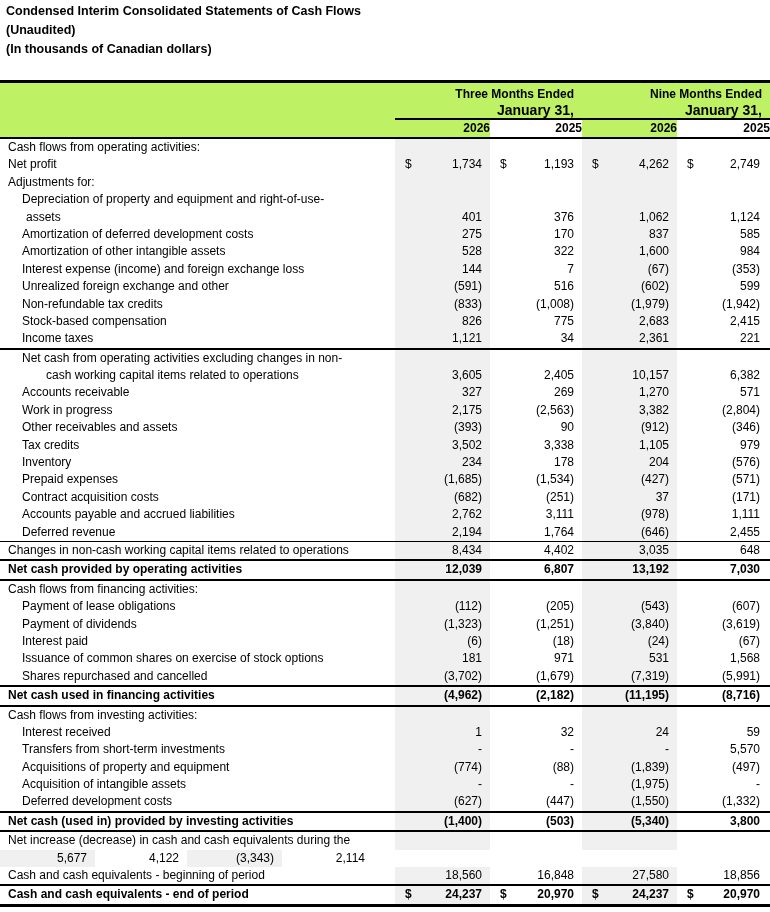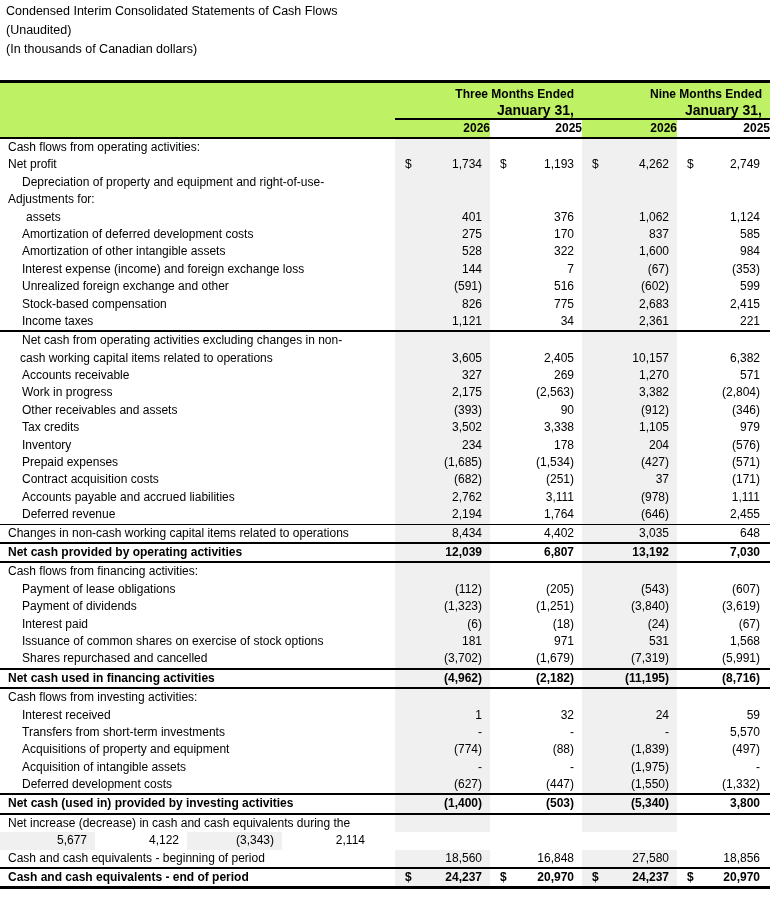--- a/index.html
+++ b/index.html
@@ -2,21 +2,21 @@
 <html><head>
 <meta charset="utf-8">
 <style>
   html, body { margin:0; padding:0; }
   body {
     width:770px; height:912px; background:#ffffff; color:#000;
     font-family:"Liberation Sans", sans-serif; position:relative; overflow:hidden;
   }
   
   .title-block { position:absolute; top:2px; left:6px; }
-  .title-line { font-weight:normal; font-size:12.5px; line-height:19px; white-space:nowrap; }
+  .title-line { font-weight:bold; font-size:12.5px; line-height:19px; white-space:nowrap; }
 
   
   .statement { position:absolute; top:80px; left:0; width:770px; }
 
   .thead { background:#bef264; border-top:3px solid #000; border-bottom:2px solid #000; }
   .hr1 { display:flex; height:20px; line-height:22px; font-weight:bold; font-size:12px; }
   .hr1-spacer { width:395px; }
   .hgroup { box-sizing:border-box; text-align:right; padding-right:8px; }
   .hg1 { width:187px; }
   .hg2 { width:188px; }
@@ -36,21 +36,21 @@
   .tbody { border-bottom:3px solid #000; }
   .row { display:flex; height:17.4px; line-height:17.4px; font-size:12px; }
   .row.bold { font-weight:bold; }
   .row.bt-thin  { border-top:1px solid #000; }
   .row.bt-thick { border-top:2px solid #000; }
   .row.bb-thick { border-bottom:2px solid #000; }
   .cl { width:395px; box-sizing:border-box; white-space:nowrap; overflow:hidden; }
   .ind-0 { padding-left:8px; }
   .ind-1 { padding-left:22px; }
   .ind-2 { padding-left:26px; }
-  .ind-3 { padding-left:20px; }
+  .ind-3 { padding-left:46px; }
   .ind-p { padding-left:15px; }
   .cv { box-sizing:border-box; display:flex; justify-content:space-between;
         padding:0 8px 0 10px; }
   .cv.c1 { width:95px; }
   .cv.c2 { width:92px; }
   .cv.c3 { width:95px; }
   .cv.c4 { width:93px; padding-right:10px; }
   .cv.shade { background:#f0f0f0; }
   .dol { text-align:left; }
   .val { text-align:right; }
@@ -119,58 +119,58 @@
         <div class="cv c3 shade">
           <span class="dol">$</span>
           <span class="val">4,262</span>
         </div>
         <div class="cv c4">
           <span class="dol">$</span>
           <span class="val">2,749</span>
         </div>
       </div>
       <div class="row">
+        <div class="cl ind-0">Adjustments for:</div>
+        <div class="cv c1 shade">
+          <span class="dol"></span>
+          <span class="val"></span>
+        </div>
+        <div class="cv c2">
+          <span class="dol"></span>
+          <span class="val"></span>
+        </div>
+        <div class="cv c3 shade">
+          <span class="dol"></span>
+          <span class="val"></span>
+        </div>
+        <div class="cv c4">
+          <span class="dol"></span>
+          <span class="val"></span>
+        </div>
+      </div>
+      <div class="row">
         <div class="cl ind-1">Depreciation of property and equipment and right-of-use-</div>
         <div class="cv c1 shade">
           <span class="dol"></span>
           <span class="val"></span>
         </div>
         <div class="cv c2">
           <span class="dol"></span>
           <span class="val"></span>
         </div>
         <div class="cv c3 shade">
           <span class="dol"></span>
           <span class="val"></span>
         </div>
         <div class="cv c4">
           <span class="dol"></span>
           <span class="val"></span>
         </div>
       </div>
       <div class="row">
-        <div class="cl ind-0">Adjustments for:</div>
-        <div class="cv c1 shade">
-          <span class="dol"></span>
-          <span class="val"></span>
-        </div>
-        <div class="cv c2">
-          <span class="dol"></span>
-          <span class="val"></span>
-        </div>
-        <div class="cv c3 shade">
-          <span class="dol"></span>
-          <span class="val"></span>
-        </div>
-        <div class="cv c4">
-          <span class="dol"></span>
-          <span class="val"></span>
-        </div>
-      </div>
-      <div class="row">
         <div class="cl ind-2">assets</div>
         <div class="cv c1 shade">
           <span class="dol"></span>
           <span class="val">401</span>
         </div>
         <div class="cv c2">
           <span class="dol"></span>
           <span class="val">376</span>
         </div>
         <div class="cv c3 shade">
@@ -249,20 +249,39 @@
           <span class="dol"></span>
           <span class="val">516</span>
         </div>
         <div class="cv c3 shade">
           <span class="dol"></span>
           <span class="val">(602)</span>
         </div>
         <div class="cv c4">
           <span class="dol"></span>
           <span class="val">599</span>
+        </div>
+      </div>
+      <div class="row">
+        <div class="cl ind-1">Non-refundable tax credits</div>
+        <div class="cv c1 shade">
+          <span class="dol"></span>
+          <span class="val">(833)</span>
+        </div>
+        <div class="cv c2">
+          <span class="dol"></span>
+          <span class="val">(1,008)</span>
+        </div>
+        <div class="cv c3 shade">
+          <span class="dol"></span>
+          <span class="val">(1,979)</span>
+        </div>
+        <div class="cv c4">
+          <span class="dol"></span>
+          <span class="val">(1,942)</span>
         </div>
       </div>
       <div class="row">
         <div class="cl ind-1">Stock-based compensation</div>
         <div class="cv c1 shade">
           <span class="dol"></span>
           <span class="val">826</span>
         </div>
         <div class="cv c2">
           <span class="dol"></span>

